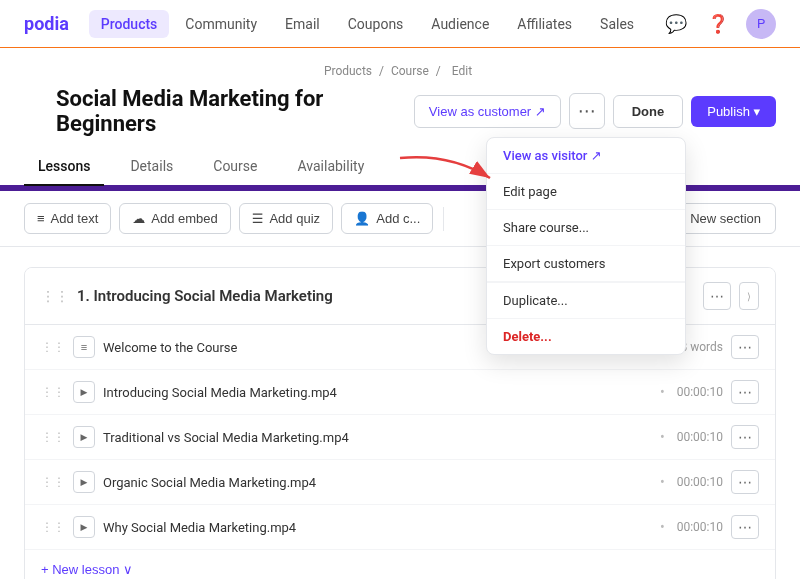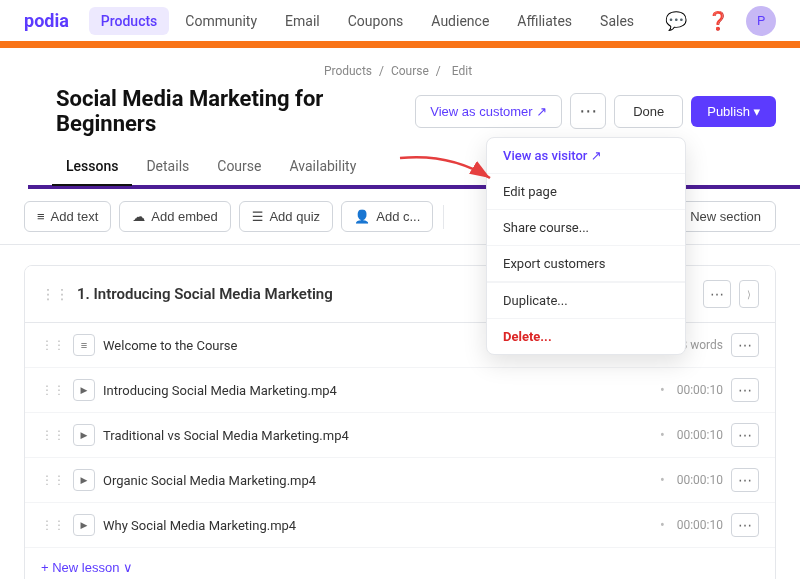--- a/index.html
+++ b/index.html
@@ -1,21 +1,21 @@
 <!DOCTYPE html>
 <html><head>
   <meta charset="utf-8">
   <style>
     * { box-sizing: border-box; margin: 0; padding: 0; }
     body { font-family: -apple-system, BlinkMacSystemFont, 'Segoe UI', Roboto, sans-serif; background: #fff; font-size: 14px; color: #333; }
 
     
     .topnav {
       display: flex; align-items: center; height: 48px;
-      border-bottom: 7px solid #f97316; padding: 8px 24px; gap: 4px;
+      border-bottom: 1px solid #f97316; padding: 8px 24px; gap: 4px;
     }
     .logo { font-weight: 700; color: #5c3bfe; font-size: 18px; margin-right: 16px; }
     .nav-item {
       padding: 6px 12px; border-radius: 6px; cursor: pointer; color: #555; font-size: 14px;
       text-decoration: none;
     }
     .nav-item.active { background: #ede9fe; color: #5c3bfe; font-weight: 500; }
     .nav-right { margin-left: auto; display: flex; align-items: center; gap: 12px; }
     .nav-icon-btn { background: none; border: none; cursor: pointer; color: #666; font-size: 18px; padding: 4px; }
     .avatar { width: 30px; height: 30px; border-radius: 50%; background: #c7b8f5; display: flex; align-items: center; justify-content: center; font-size: 13px; color: #5c3bfe; }
@@ -36,30 +36,30 @@
       background: #fff; color: #5c3bfe; font-size: 13px; cursor: pointer; font-weight: 500;
     }
 
     .btn-more {
       width: 36px; height: 36px; border: 1px solid #d1d5db; border-radius: 6px;
       background: #fff; cursor: pointer; display: flex; align-items: center; justify-content: center;
       font-size: 18px; color: #555;
     }
     .btn-done {
       padding: 8px 18px; border: 1px solid #d1d5db; border-radius: 6px;
-      background: #fff; color: #333; font-size: 13px; cursor: pointer; font-weight: 400;
+      background: #fff; color: #333; font-size: 13px; cursor: pointer; font-weight: 700;
     }
     .btn-publish {
       display: flex; align-items: center; gap: 4px;
       padding: 8px 16px; background: #5c3bfe; color: #fff; border: none;
       border-radius: 6px; font-size: 13px; cursor: pointer; font-weight: 500;
     }
 
     
-    .tabs { display: flex; border-bottom: 4px solid #4c1d95; padding: 0 24px; gap: 0; margin-left: 28px; }
+    .tabs { display: flex; border-bottom: 6px solid #4c1d95; padding: 0 24px; gap: 12px; }
     .tab {
       padding: 10px 14px; cursor: pointer; color: #666; font-size: 14px;
       border-bottom: 2px solid transparent; margin-bottom: -1px;
     }
     .tab.active { color: #111; border-bottom-color: #111; font-weight: 500; }
 
     
     .toolbar {
       display: flex; align-items: center; gap: 8px;
       padding: 12px 24px; border-bottom: 1px solid #e5e7eb;

